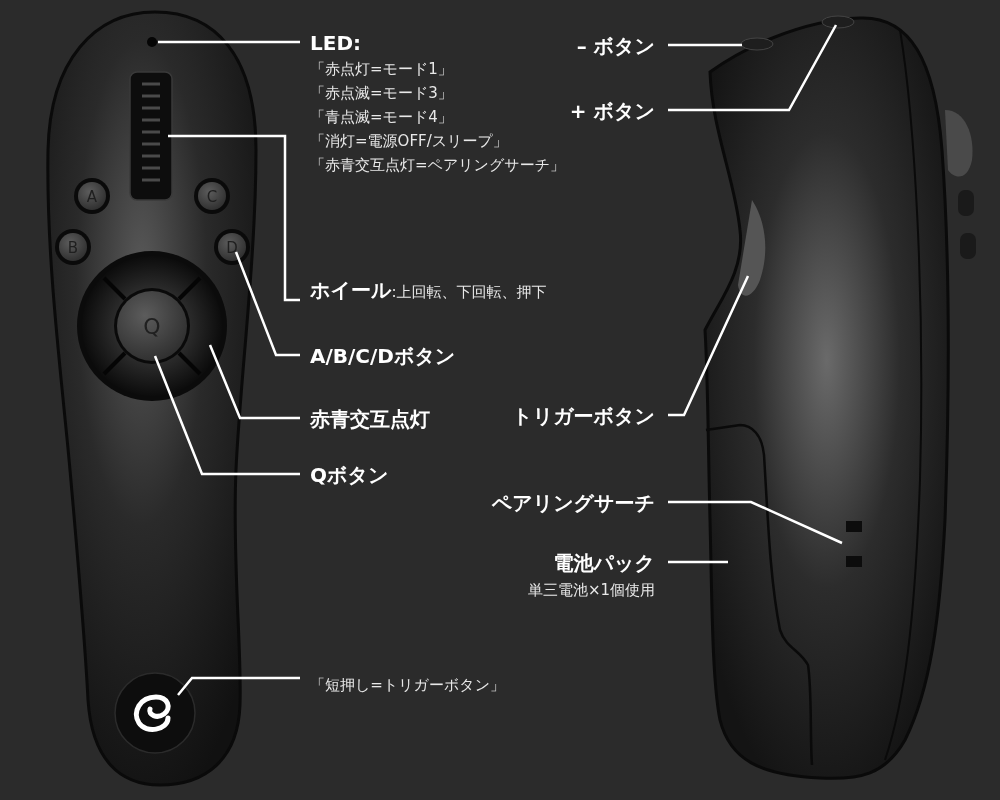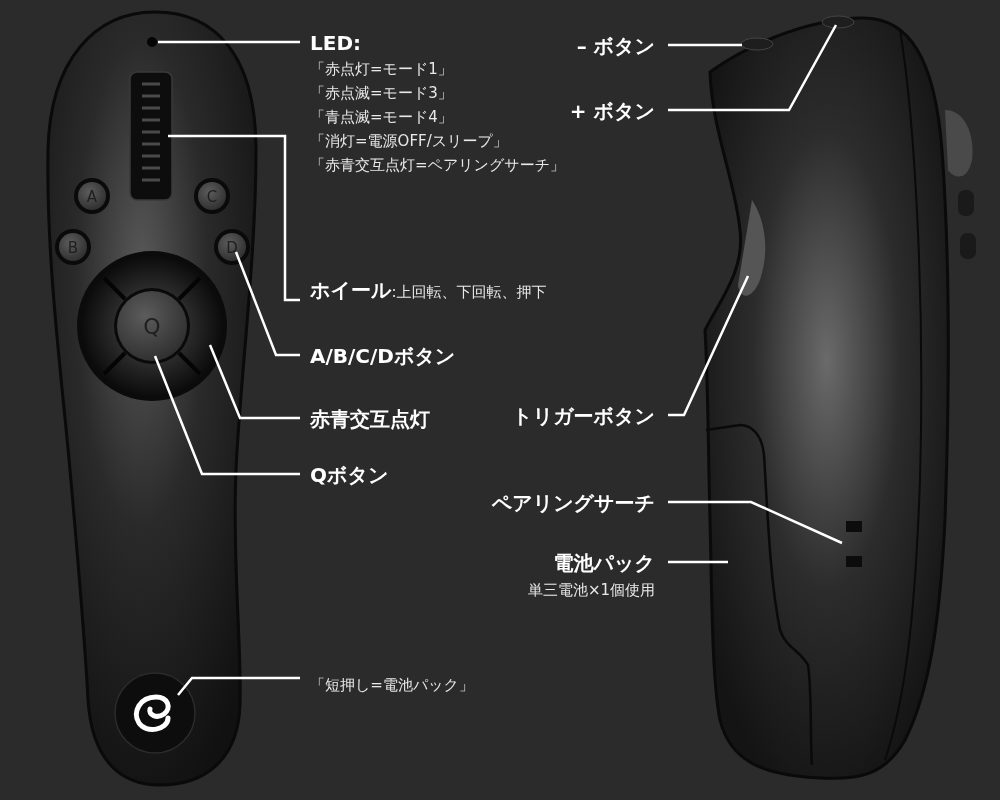--- a/index.html
+++ b/index.html
@@ -171,21 +171,21 @@
   </div>
 
   <div class="label title" style="left:310px; top:346px;">A/B/C/Dボタン</div>
 
   <div class="label title" style="left:310px; top:409px;">赤青交互点灯</div>
 
   <div class="label title" style="left:310px; top:465px;">Qボタン</div>
 
   <div class="label" style="left:310px; top:669px;">
     <div class="sub" style="margin-top:3px;">
-      <span class="sub-line">「短押し=電池パック」</span>
+      <span class="sub-line">「短押し=トリガーボタン」</span>
     </div>
   </div>
 
   <div class="label title right" style="right:345px; top:36px;">– ボタン</div>
   <div class="label title right" style="right:345px; top:101px;margin-left:29px;">+ ボタン</div>
   <div class="label title right" style="right:345px; top:406px;">トリガーボタン</div>
   <div class="label title right" style="right:345px; top:493px;">ペアリングサーチ</div>
   <div class="label right" style="right:345px; top:553px;">
     <div class="title">電池パック</div>
     <div class="sub" style="margin-top:10px;">単三電池×1個使用</div>

